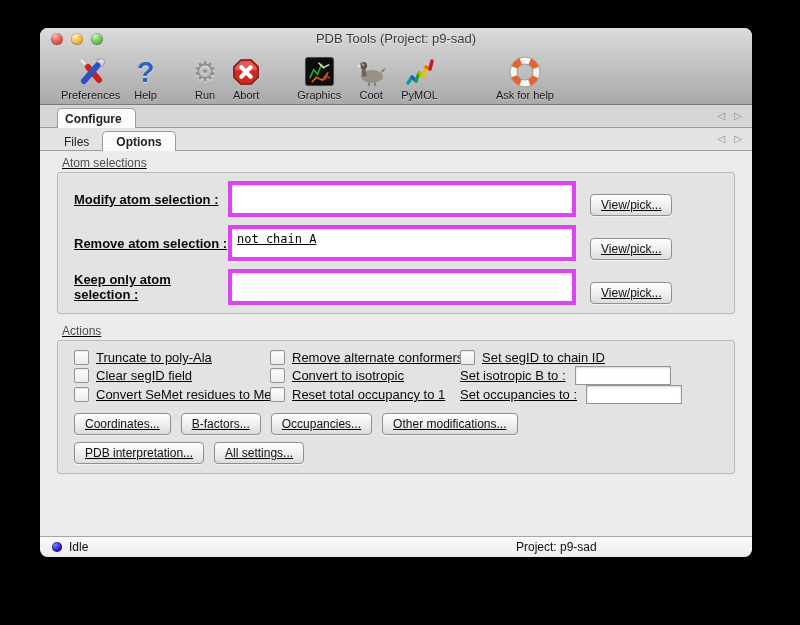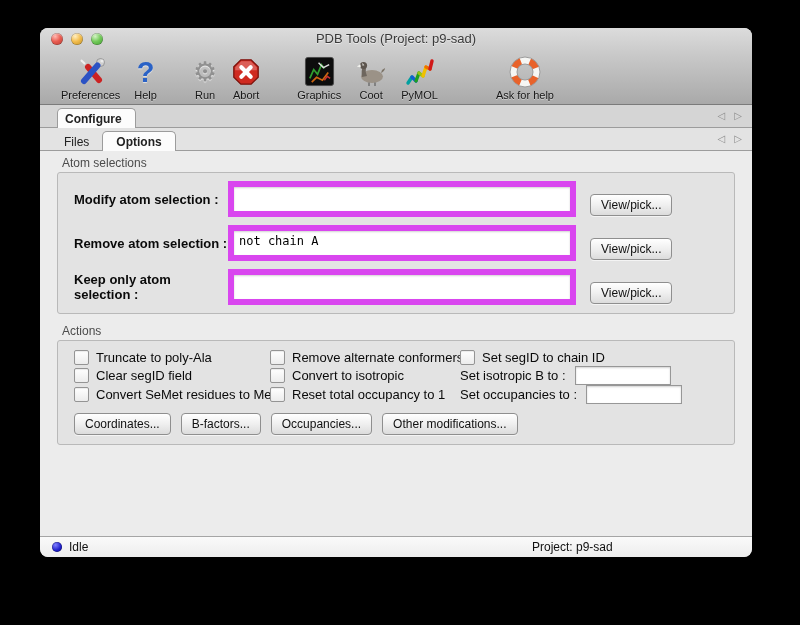--- a/index.html
+++ b/index.html
@@ -43,34 +43,34 @@
   .tabrow.row2{background:#e3e3e3;}
   .tab{
     font-size:12px;color:#222;padding:3px 13px 2px;margin-bottom:-1px;position:relative;z-index:2;
     border-radius:5px 5px 0 0;white-space:nowrap;cursor:default;
   }
   .tab.first{margin-left:17px;padding-left:7px;}
   .tab.active{background:#fcfcfc;border:1px solid #9c9c9c;border-bottom:none;font-weight:bold;}
   .tab-arrows{position:absolute;right:10px;top:0;height:100%;display:flex;align-items:center;gap:9px;}
   .tab-arrow{font-size:10px;color:#8e8e8e;line-height:1;font-family:"DejaVu Sans",sans-serif;}
   
-  .content{height:393px;padding:5px 17px 0;box-sizing:border-box;background:#ececec;}
+  .content{height:393px;padding:5px 17px 0;box-sizing:border-box;background:#ececec;text-decoration:underline;}
   .group-label{font-size:12px;color:#4c4c4c;margin:0 0 2px 5px;}
   .groupbox{
     background:#e3e3e3;border:1px solid #b9b9b9;border-radius:3px;
     box-sizing:border-box;
   }
   
   .atom-box{padding:8px 0 8px 16px;}
   .field-row{display:flex;align-items:center;margin:0 0 8px;}
   .field-row:last-child{margin-bottom:0;}
   .field-label{width:154px;font-size:13px;font-weight:bold;color:#0a0a0a;}
   .field-input{
     width:348px;height:36px;box-sizing:border-box;resize:none;
-    border:6px solid #d946ef;background:#fff;border-radius:0;
+    border:4px solid #d946ef;background:#fff;border-radius:0;
     font-family:"DejaVu Sans Mono",monospace;font-size:12px;padding:3px 5px;
     box-shadow:inset 0 1px 2px rgba(0,0,0,.18);outline:none;overflow:hidden;
   }
   .mac-btn{
     font-family:"Liberation Sans",sans-serif;font-size:12px;color:#111;
     background:linear-gradient(#ffffff,#f1f1f1 45%,#dcdcdc);
     border:1px solid #8f8f8f;border-radius:4px;padding:3px 10px;
     box-shadow:0 1px 0 rgba(255,255,255,.6);white-space:nowrap;cursor:default;
   }
   .viewpick{margin-left:14px;align-self:flex-end;margin-bottom:1px;}
@@ -99,21 +99,21 @@
     background:linear-gradient(#fafafa,#ededed);border-top:1px solid #a5a5a5;
     display:flex;align-items:center;padding:0 10px;box-sizing:border-box;
     border-radius:0 0 8px 8px;
   }
   .status-dot{
     width:10px;height:10px;border-radius:50%;margin:0 7px 0 2px;
     background:radial-gradient(circle at 35% 30%,#8080ff,var(--status_dot,#2222cc) 55%,#000088);
     box-shadow:inset 0 0 0 .5px rgba(0,0,0,.4);
   }
   .sb-status{font-size:12px;color:#111;}
-  .sb-project{position:absolute;left:492px;font-size:12px;color:#111;}
+  .sb-project{position:absolute;left:476px;font-size:12px;color:#111;}
 </style>
 </head>
 <body>
 
 <div class="window">
 
   <div class="chrome">
     <div class="titlebar">
       <div class="traffic">
         <span class="light red"></span>
@@ -316,20 +316,24 @@
           </div>
 
         </div>
 
         <div class="btn-row">
           <button class="mac-btn">Coordinates...</button>
           <button class="mac-btn">B-factors...</button>
           <button class="mac-btn">Occupancies...</button>
           <button class="mac-btn">Other modifications...</button>
         </div>
+        <div class="btn-row second">
+          <button class="mac-btn">PDB interpretation...</button>
+          <button class="mac-btn">All settings...</button>
+        </div>
 
       </div>
     </div>
 
   </div>
 
   <div class="statusbar">
     <span class="status-dot"></span>
     <span class="sb-status">Idle</span>
     <span class="sb-project">Project: p9-sad</span>

